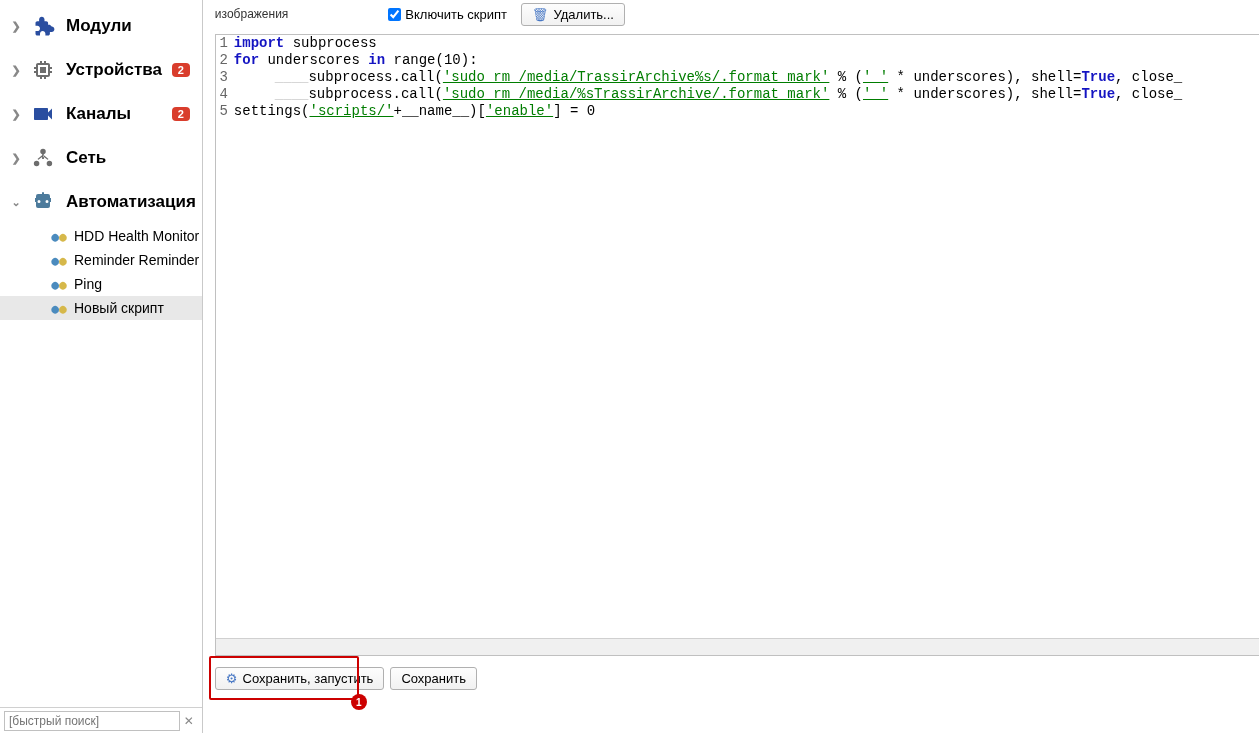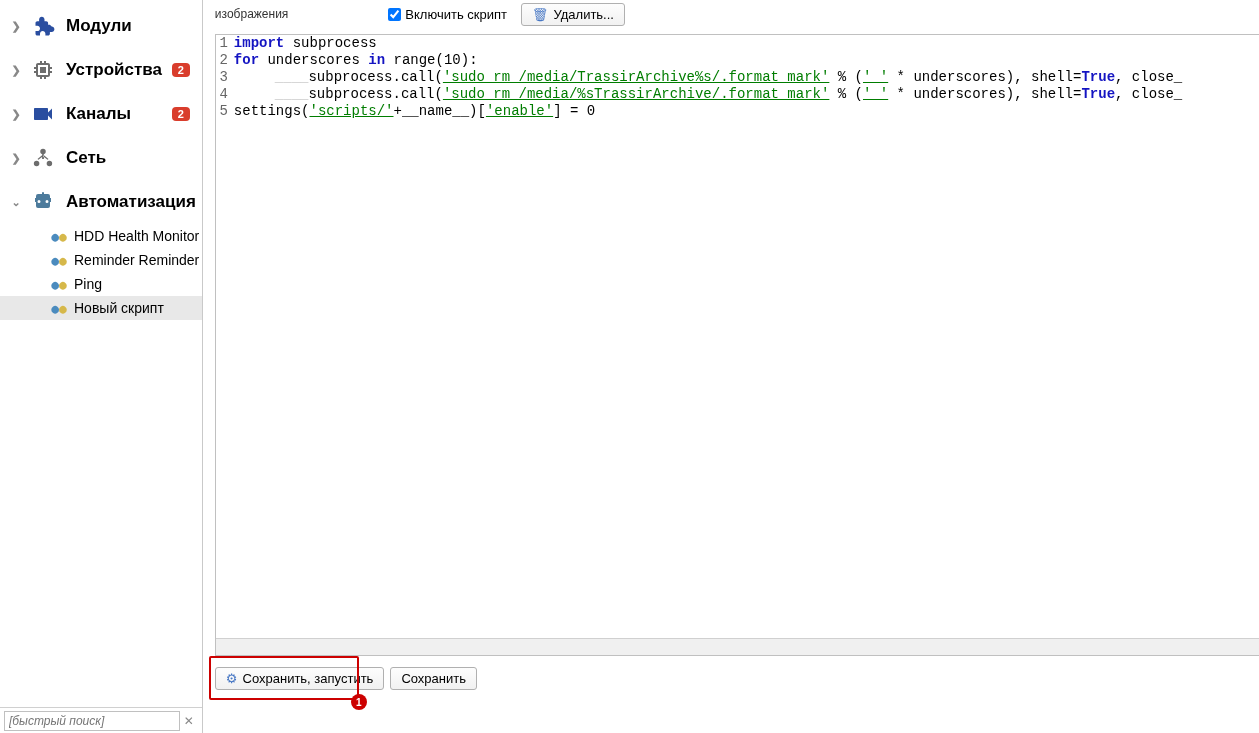--- a/index.html
+++ b/index.html
@@ -14,21 +14,21 @@
 .tree-item.level-1 { font-weight: 600; font-size: 17px; }
 .tree-item .chevron { width: 12px; text-align: center; color: #888; font-size: 11px; margin-right: 8px; }
 .tree-item .icon { width: 26px; height: 26px; margin-right: 10px; display: flex; align-items: center; justify-content: center; }
 .tree-item .label { flex: 1; }
 .tree-item .badge { background: #d93d2c; color: #fff; border-radius: 4px; font-size: 11px; font-weight: bold; padding: 1px 6px; margin-right: 6px; }
 .tree-sub { }
 .tree-sub .sub-item { display: flex; align-items: center; height: 24px; padding-left: 50px; font-size: 14px; cursor: pointer; }
 .tree-sub .sub-item.selected { background: #e8e8e8; }
 .tree-sub .sub-item .sub-icon { width: 18px; height: 18px; margin-right: 6px; display: flex; align-items: center; justify-content: center; }
 .search-row { border-top: 1px solid #d0d0d0; padding: 2px 4px; display: flex; align-items: center; height: 26px; }
-.search-row input { flex: 1; border: 1px solid #c0c0c0; font-size: 12px; padding: 2px 4px; font-style: italic; color: #888; }
+.search-row input { flex: 1; border: 1px solid #c0c0c0; font-size: 12px; padding: 2px 4px; color: #888; }
 .search-row .clear { width: 18px; text-align: center; color: #888; cursor: pointer; font-size: 12px; }
 
 
 .main { flex: 1; display: flex; flex-direction: column; padding: 0 8px 0 12px; }
 
 .topbar { display: flex; align-items: center; height: 28px; margin-top: 0; gap: 6px; }
 .topbar .top-label { font-size: 12px; color: #333; margin-right: 8px; }
 .topbar label.chk { font-size: 13px; display: flex; align-items: center; gap: 4px; margin: 0 8px; padding-left: 12px; }
 .btn { background: linear-gradient(#fdfdfd,#f1f1f1); border: 1px solid #b0b0b0; border-radius: 3px; padding: 3px 10px; font-size: 13px; cursor: pointer; display: inline-flex; align-items: center; gap: 5px; }
 .topbar .spacer { flex: 1; }

